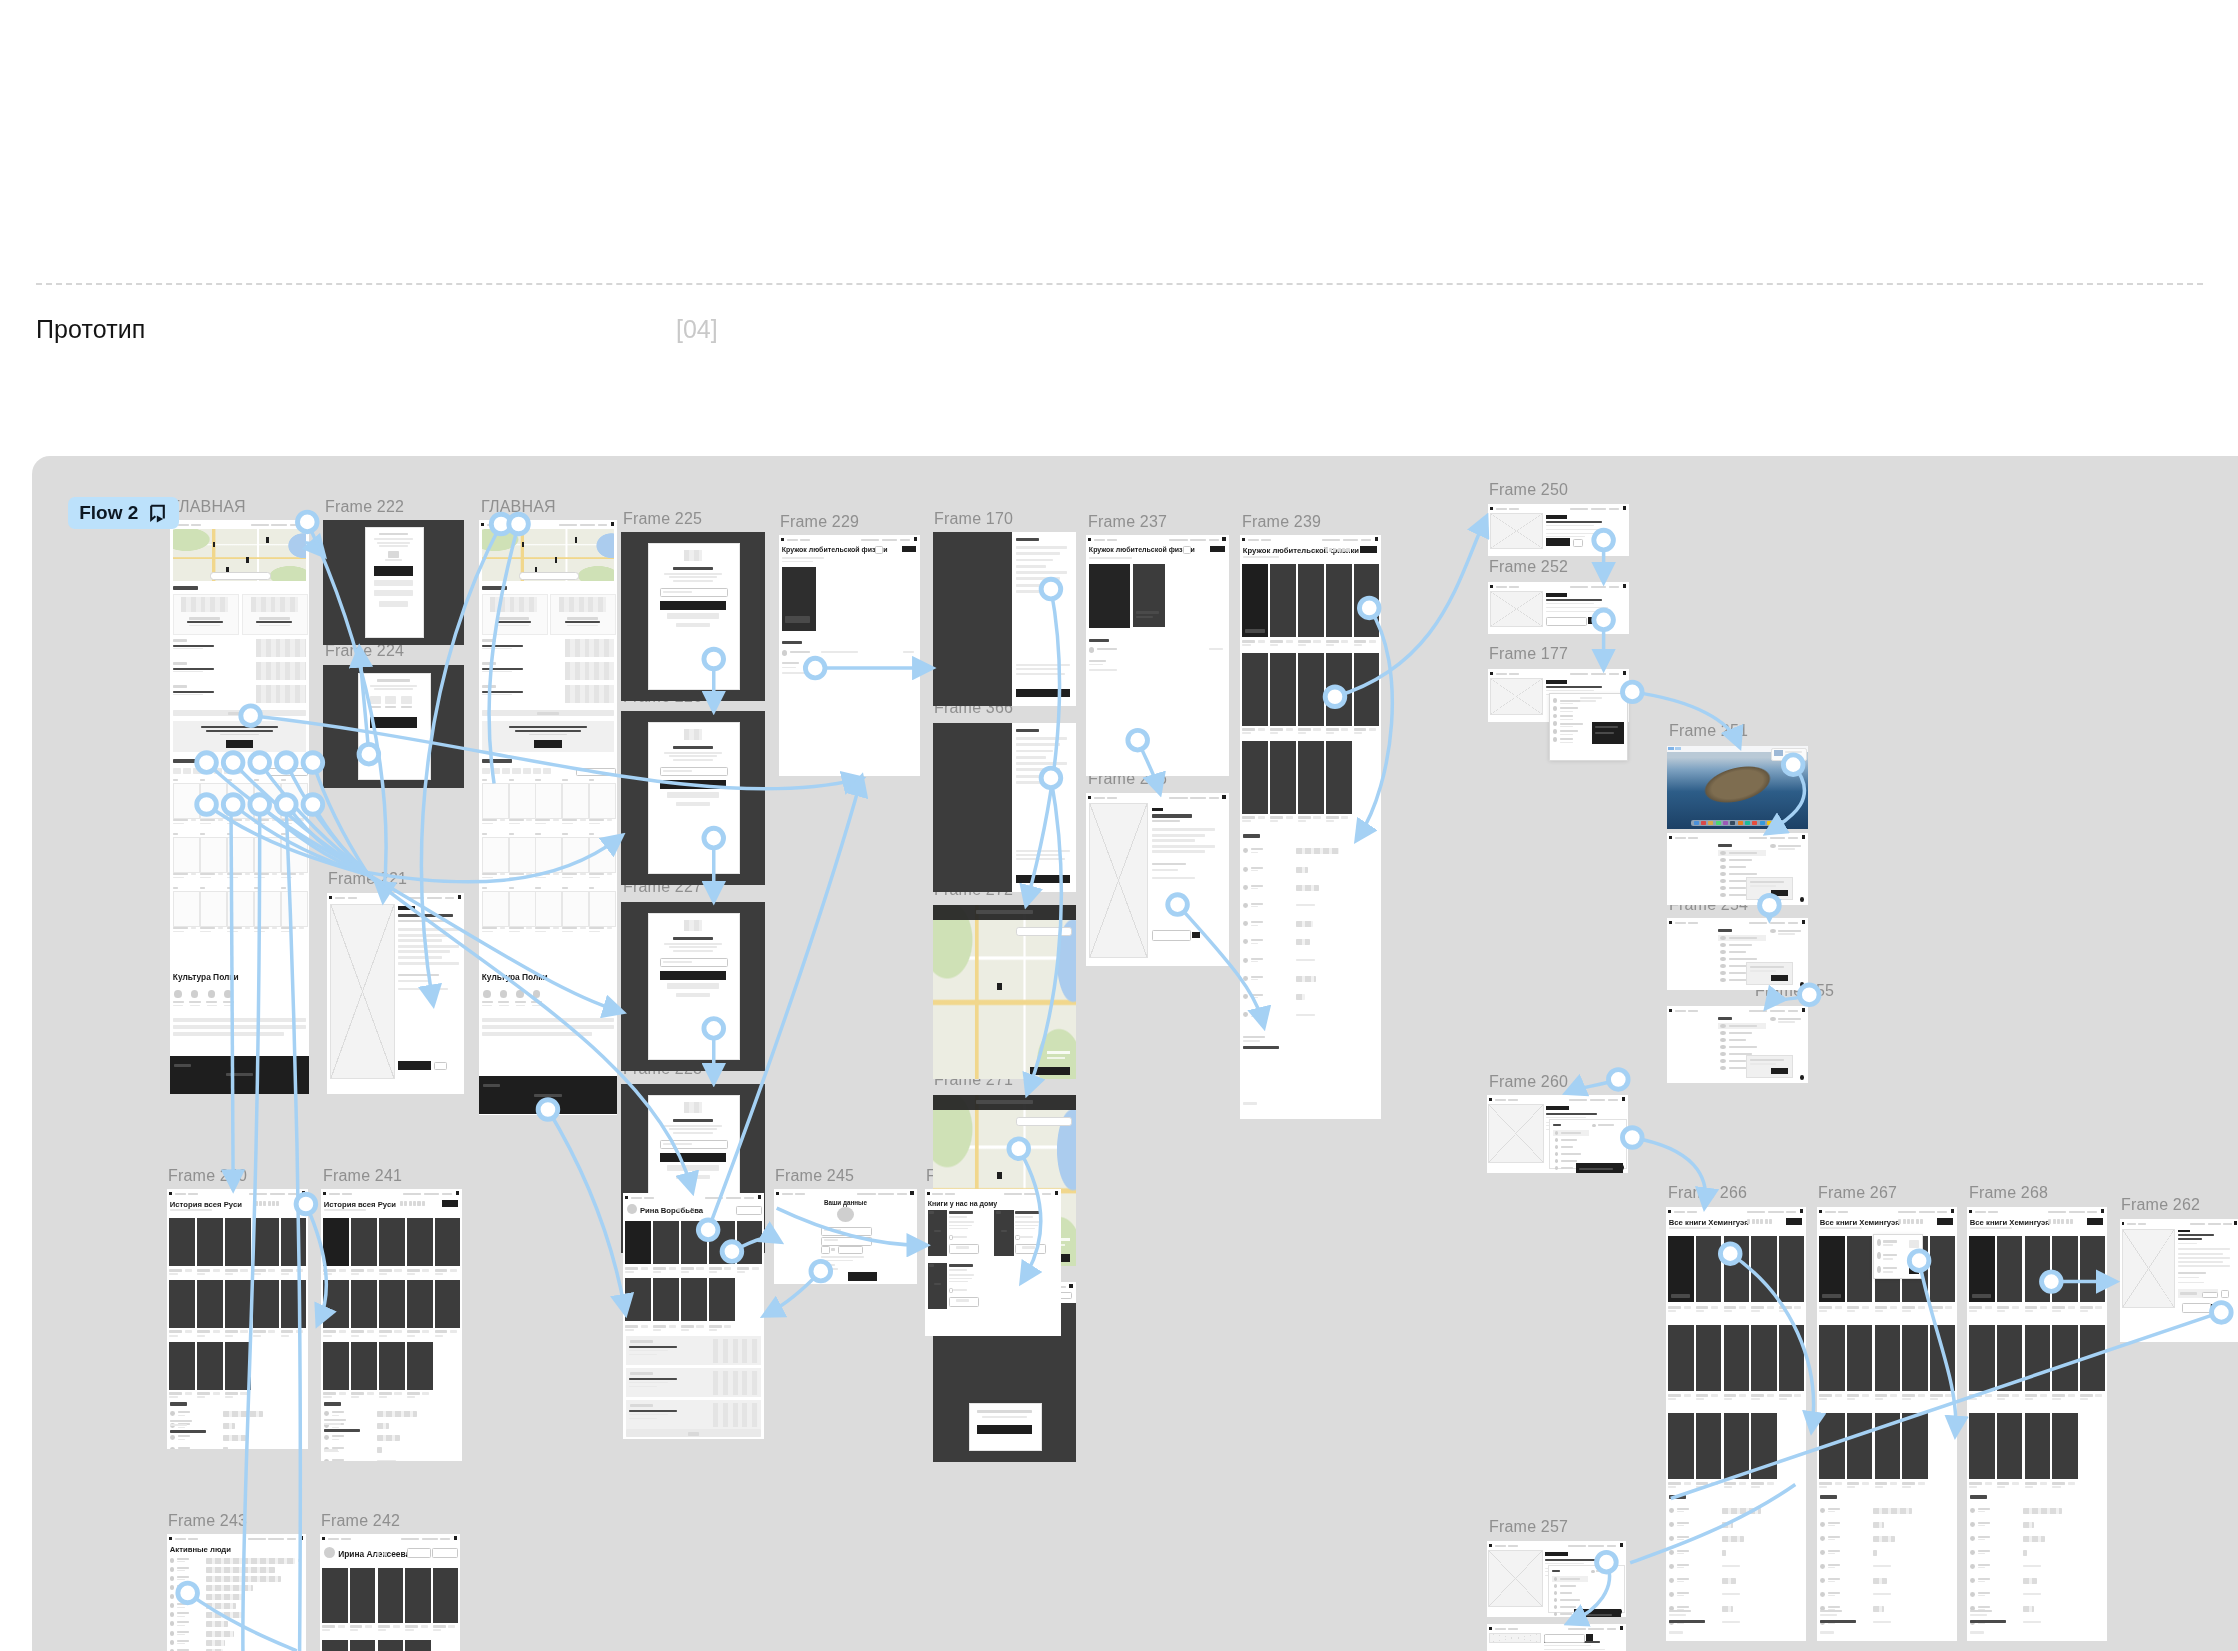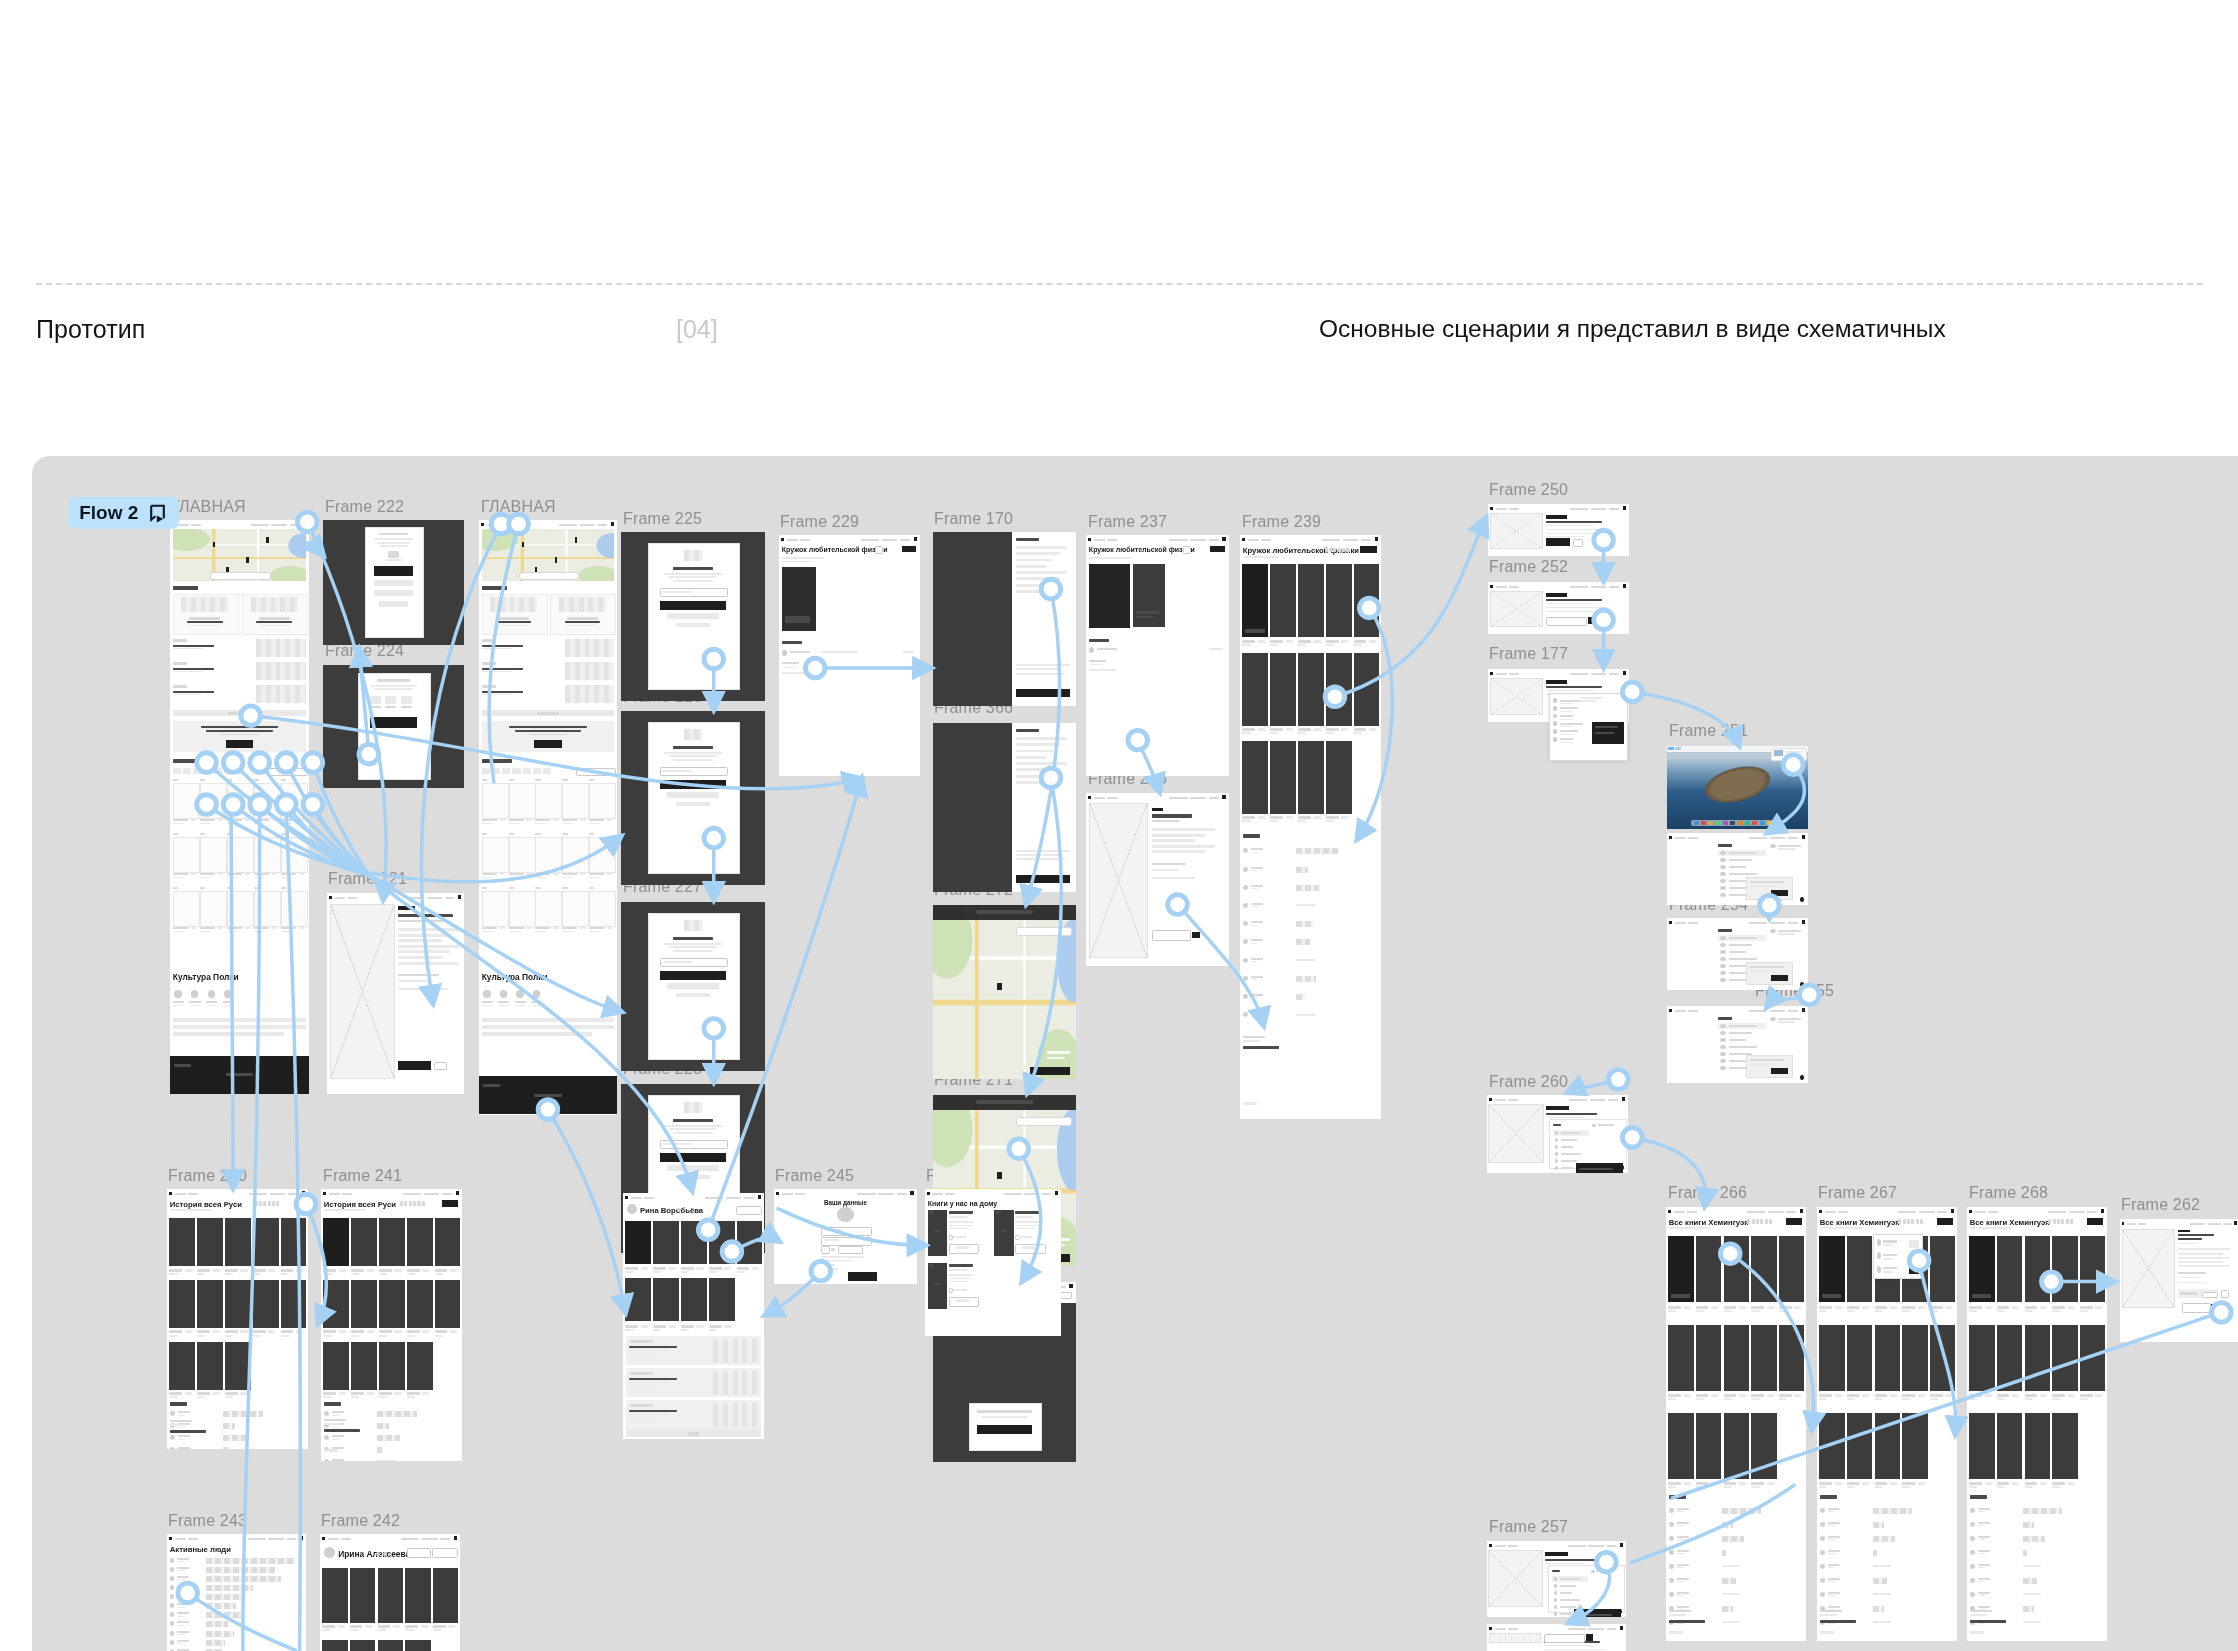--- a/index.html
+++ b/index.html
@@ -51,21 +51,21 @@
           transform:rotate(-14deg)}
   .wt{font-weight:700;color:#1a1a1a;white-space:nowrap}
 </style>
 </head>
 <body>
 
 <div id="divider"></div>
 <div id="hdr-title">Прототип</div>
 <div id="hdr-index">[04]</div>
 <div id="hdr-desc">
-  <span>Основные сценарии я представил в виде схематичных</span><br>
+  <br>
 </div>
 
 <div id="canvas"></div>
 <div id="frames">
     <div class="flabel" style="left:171px;top:498px">ГЛАВНАЯ</div>
     <div class="frame " style="left:170px;top:520px;width:139px;height:574px">
       <div class="ab ch" style="left:1.5%;top:2.8px;width:2%;height:3.5px;"></div>
       <div class="ab br" style="left:5.5%;top:3.5px;width:8%;height:2.1px;"></div>
       <div class="ab br" style="left:15%;top:3.5px;width:7%;height:2.1px;"></div>
       <div class="ab br" style="left:58%;top:3.5px;width:13%;height:2.1px;"></div>

